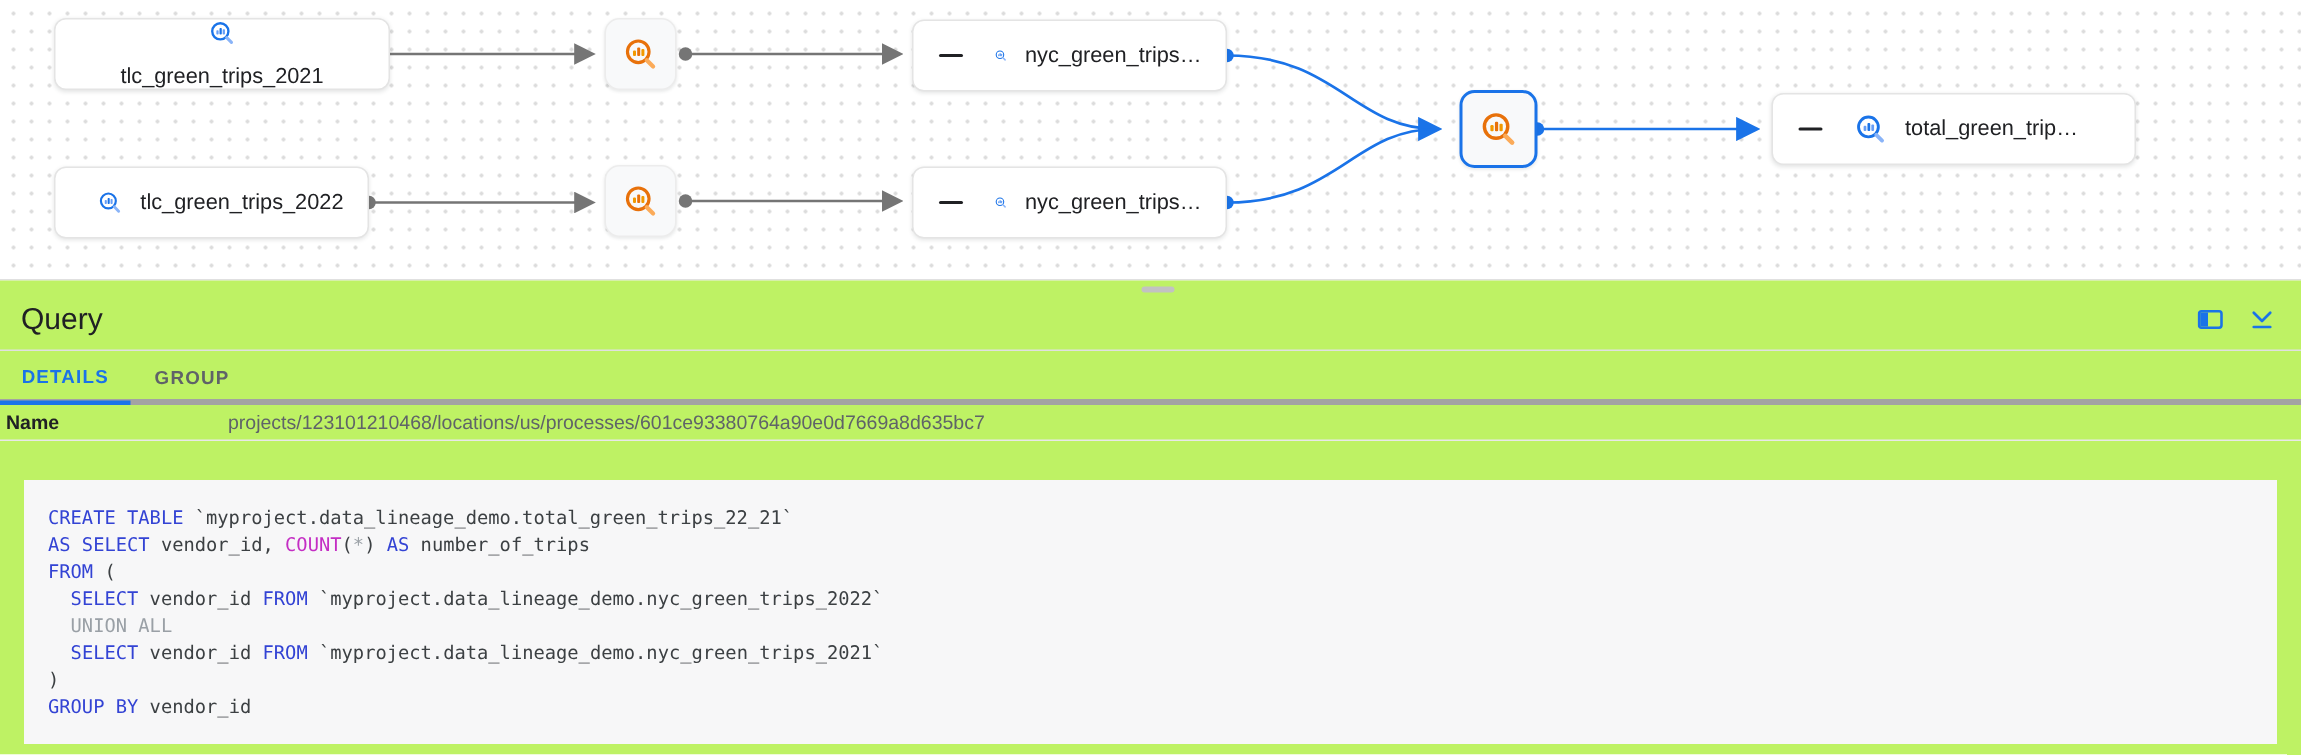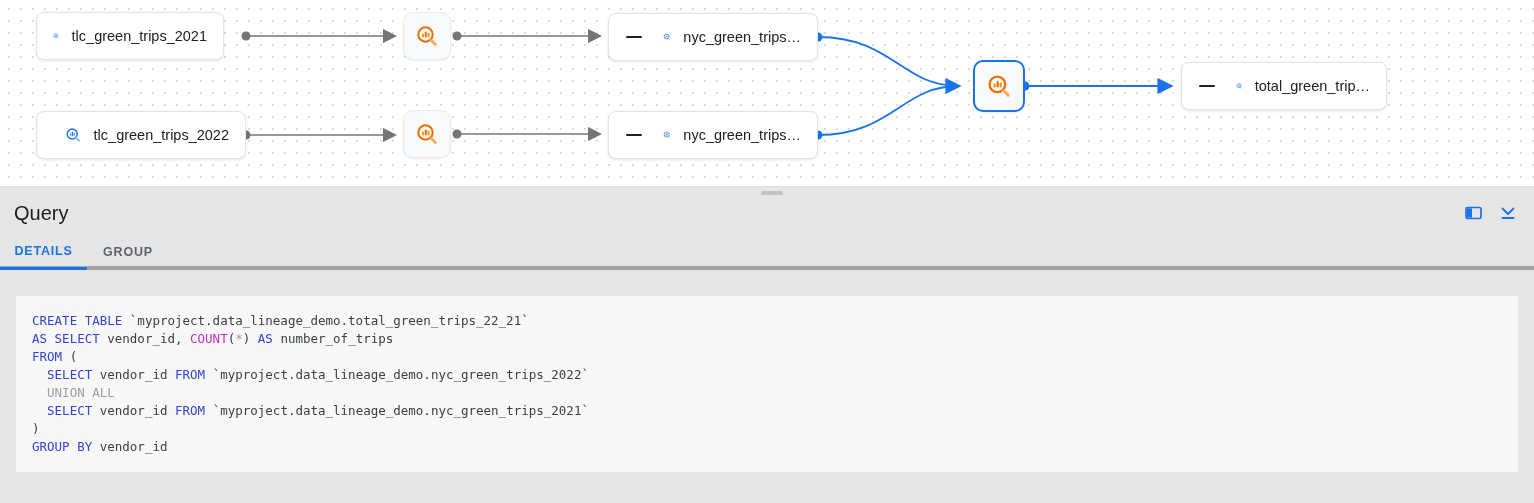--- a/index.html
+++ b/index.html
@@ -26,21 +26,21 @@
   .collapse-btn { background:none; border:none; display:flex; align-items:center; cursor:pointer; padding:0; margin-right:8px; }
   .qnode {
     position:absolute; width:48px; height:48px; background:#f8f9fa;
     border:1px solid #ececec; border-radius:10px;
     box-shadow:0 1px 2px rgba(60,64,67,.10);
     display:flex; align-items:center; justify-content:center; cursor:pointer;
   }
   .qnode.selected { width:52px; height:52px; border:2px solid #1a73e8; }
 
   
-  .panel { position:relative; width:1534px; height:316px; background:#e5e5e5; }
+  .panel { position:relative; width:1534px; height:316px; background:#bef264; }
   .drag-handle {
     position:absolute; top:4px; left:761px; width:22px; height:4px;
     border-radius:2px; background:#c2c2c2; cursor:ns-resize;
   }
   .panel-header {
     height:47px; display:flex; align-items:center;
     padding:6px 14px 0 14px; border-bottom:1px solid #e0e0e0;
   }
   .panel-title { font-size:20px; color:#202124; font-weight:400; flex:1; }
   .hdr-icons { display:flex; align-items:center; gap:14px; padding-right:2px; }
@@ -92,21 +92,21 @@
     <path d="M1025 86 H1170" stroke="#1a73e8" stroke-width="1.8" fill="none" marker-end="url(#arrB)"></path>
     <circle cx="246" cy="36" r="4.5" fill="#757575"></circle>
     <circle cx="457" cy="36" r="4.5" fill="#757575"></circle>
     <circle cx="246" cy="135" r="4.5" fill="#757575"></circle>
     <circle cx="457" cy="134" r="4.5" fill="#757575"></circle>
     <circle cx="818" cy="37" r="4.5" fill="#1a73e8"></circle>
     <circle cx="818" cy="135" r="4.5" fill="#1a73e8"></circle>
     <circle cx="1025" cy="86" r="4.5" fill="#1a73e8"></circle>
   </svg>
 
-  <div class="tnode" style="left:36px; top:12px; width:188px;">
+  <div class="tnode" style="left:36px; top:12px; width:224px;flex-direction:column;">
     <svg width="22" height="22" viewBox="0 0 24 24">
       <circle cx="10.5" cy="10.5" r="7.2" fill="none" stroke="#1a73e8" stroke-width="2.1"></circle>
       <path d="M16.2 16.2 L20.4 20.4" stroke="#8ab4f8" stroke-width="2.8" stroke-linecap="round"></path>
       <rect x="7" y="9.6" width="2" height="3.8" rx="0.7" fill="#669df6"></rect>
       <rect x="9.8" y="7.6" width="2" height="5.8" rx="0.7" fill="#1a73e8"></rect>
       <rect x="12.6" y="8.7" width="2" height="4.7" rx="0.7" fill="#669df6"></rect>
     </svg>
     <span class="label">tlc_green_trips_2021</span>
   </div>
 
@@ -176,21 +176,21 @@
   <div class="qnode selected" style="left:973px; top:60px;">
     <svg width="26" height="26" viewBox="0 0 24 24">
       <circle cx="10.5" cy="10.5" r="7.2" fill="none" stroke="#e8710a" stroke-width="2.1"></circle>
       <path d="M16.2 16.2 L20.4 20.4" stroke="#fbab59" stroke-width="2.8" stroke-linecap="round"></path>
       <rect x="7" y="9.6" width="2" height="3.8" rx="0.7" fill="#f29900"></rect>
       <rect x="9.8" y="7.6" width="2" height="5.8" rx="0.7" fill="#e8710a"></rect>
       <rect x="12.6" y="8.7" width="2" height="4.7" rx="0.7" fill="#f29900"></rect>
     </svg>
   </div>
 
-  <div class="tnode" style="left:1181px; top:62px; width:206px;">
+  <div class="tnode" style="left:1181px; top:62px; width:243px;">
     <button class="collapse-btn">
       <svg width="18" height="18" viewBox="0 0 18 18">
         <path d="M2 9 H16" stroke="#202124" stroke-width="2" stroke-linecap="round"></path>
       </svg>
     </button>
     <svg width="22" height="22" viewBox="0 0 24 24">
       <circle cx="10.5" cy="10.5" r="7.2" fill="none" stroke="#1a73e8" stroke-width="2.1"></circle>
       <path d="M16.2 16.2 L20.4 20.4" stroke="#8ab4f8" stroke-width="2.8" stroke-linecap="round"></path>
       <rect x="7" y="9.6" width="2" height="3.8" rx="0.7" fill="#669df6"></rect>
       <rect x="9.8" y="7.6" width="2" height="5.8" rx="0.7" fill="#1a73e8"></rect>
@@ -220,16 +220,20 @@
       </button>
     </div>
   </div>
 
   <div class="tabs">
     <div class="tab active">DETAILS</div>
     <div class="tab">GROUP</div>
   </div>
 
   <div class="drows">
+    <div class="drow">
+      <div class="dlabel">Name</div>
+      <div class="dvalue">projects/123101210468/locations/us/processes/601ce93380764a90e0d7669a8d635bc7</div>
+    </div>
   </div>
 
   <div class="code-wrap"><div><span class="tok-k">CREATE TABLE</span><span class="tok-p"> `myproject.data_lineage_demo.total_green_trips_22_21`</span></div><div><span class="tok-k">AS SELECT</span><span class="tok-p"> vendor_id, </span><span class="tok-f">COUNT</span><span class="tok-p">(</span><span class="tok-g">*</span><span class="tok-p">) </span><span class="tok-k">AS</span><span class="tok-p"> number_of_trips</span></div><div><span class="tok-k">FROM</span><span class="tok-p"> (</span></div><div><span class="tok-p">  </span><span class="tok-k">SELECT</span><span class="tok-p"> vendor_id </span><span class="tok-k">FROM</span><span class="tok-p"> `myproject.data_lineage_demo.nyc_green_trips_2022`</span></div><div><span class="tok-g">  UNION ALL</span></div><div><span class="tok-p">  </span><span class="tok-k">SELECT</span><span class="tok-p"> vendor_id </span><span class="tok-k">FROM</span><span class="tok-p"> `myproject.data_lineage_demo.nyc_green_trips_2021`</span></div><div><span class="tok-p">)</span></div><div><span class="tok-k">GROUP BY</span><span class="tok-p"> vendor_id</span></div></div>
 </div>
 
 </body></html>

